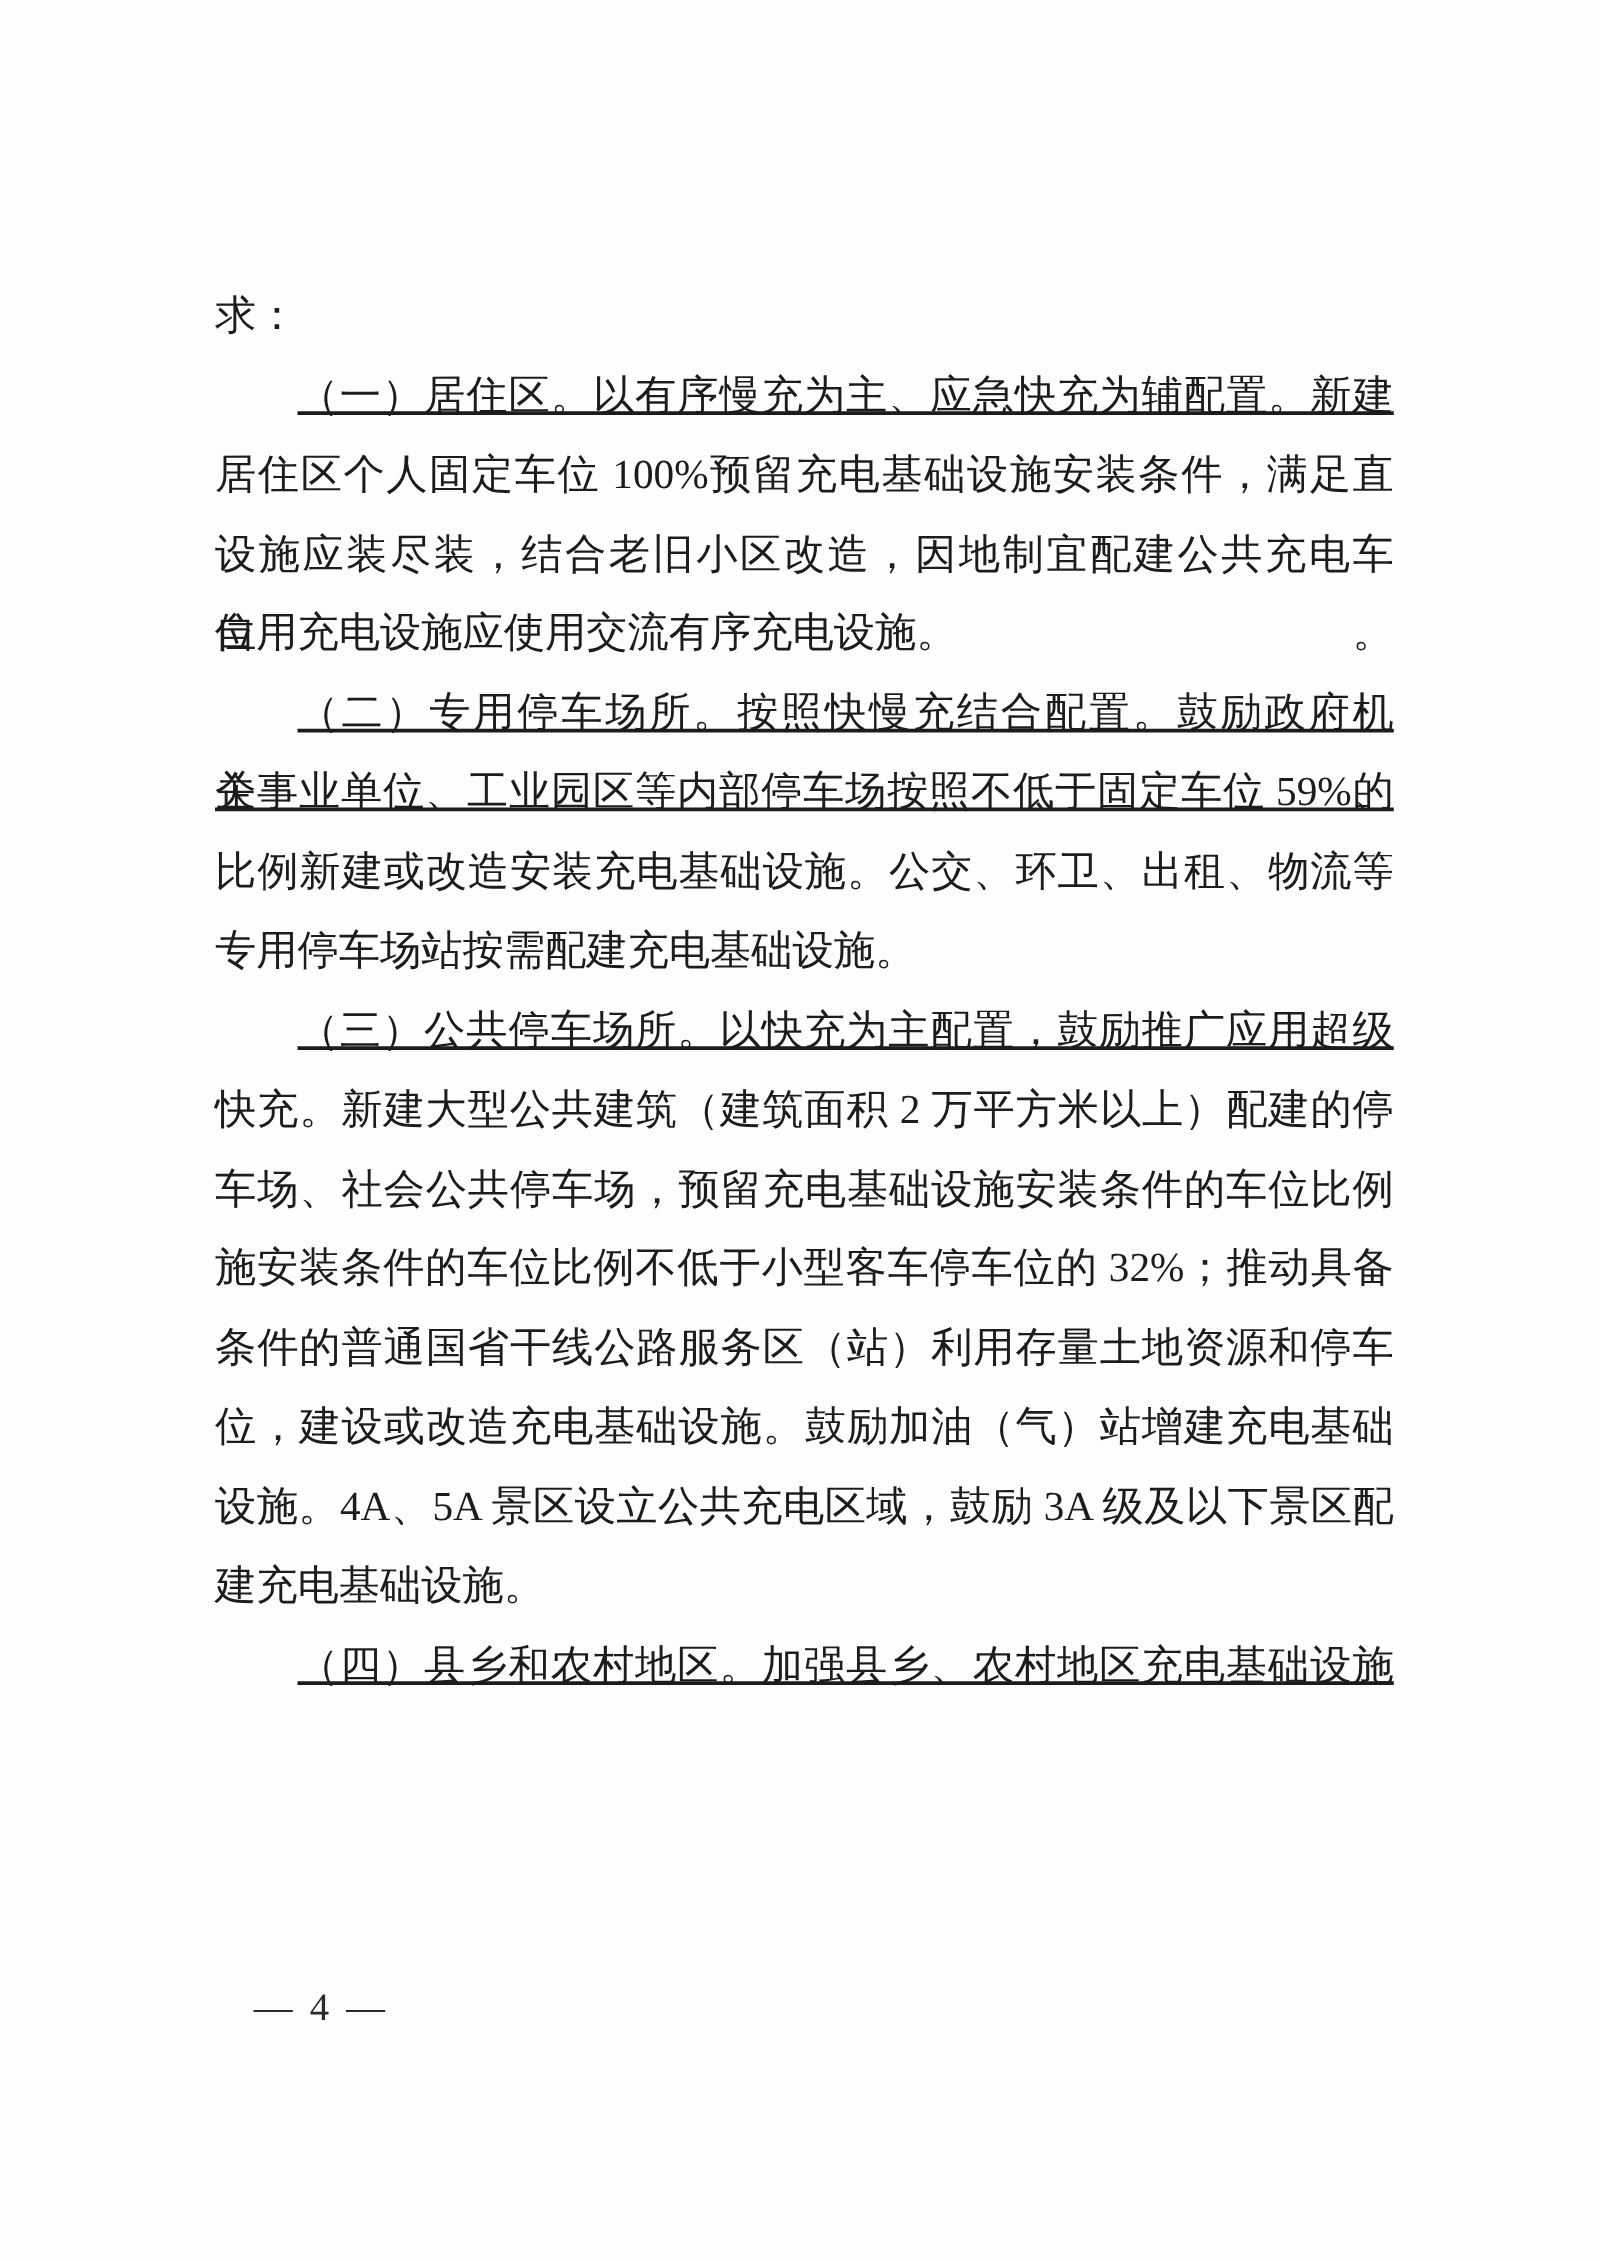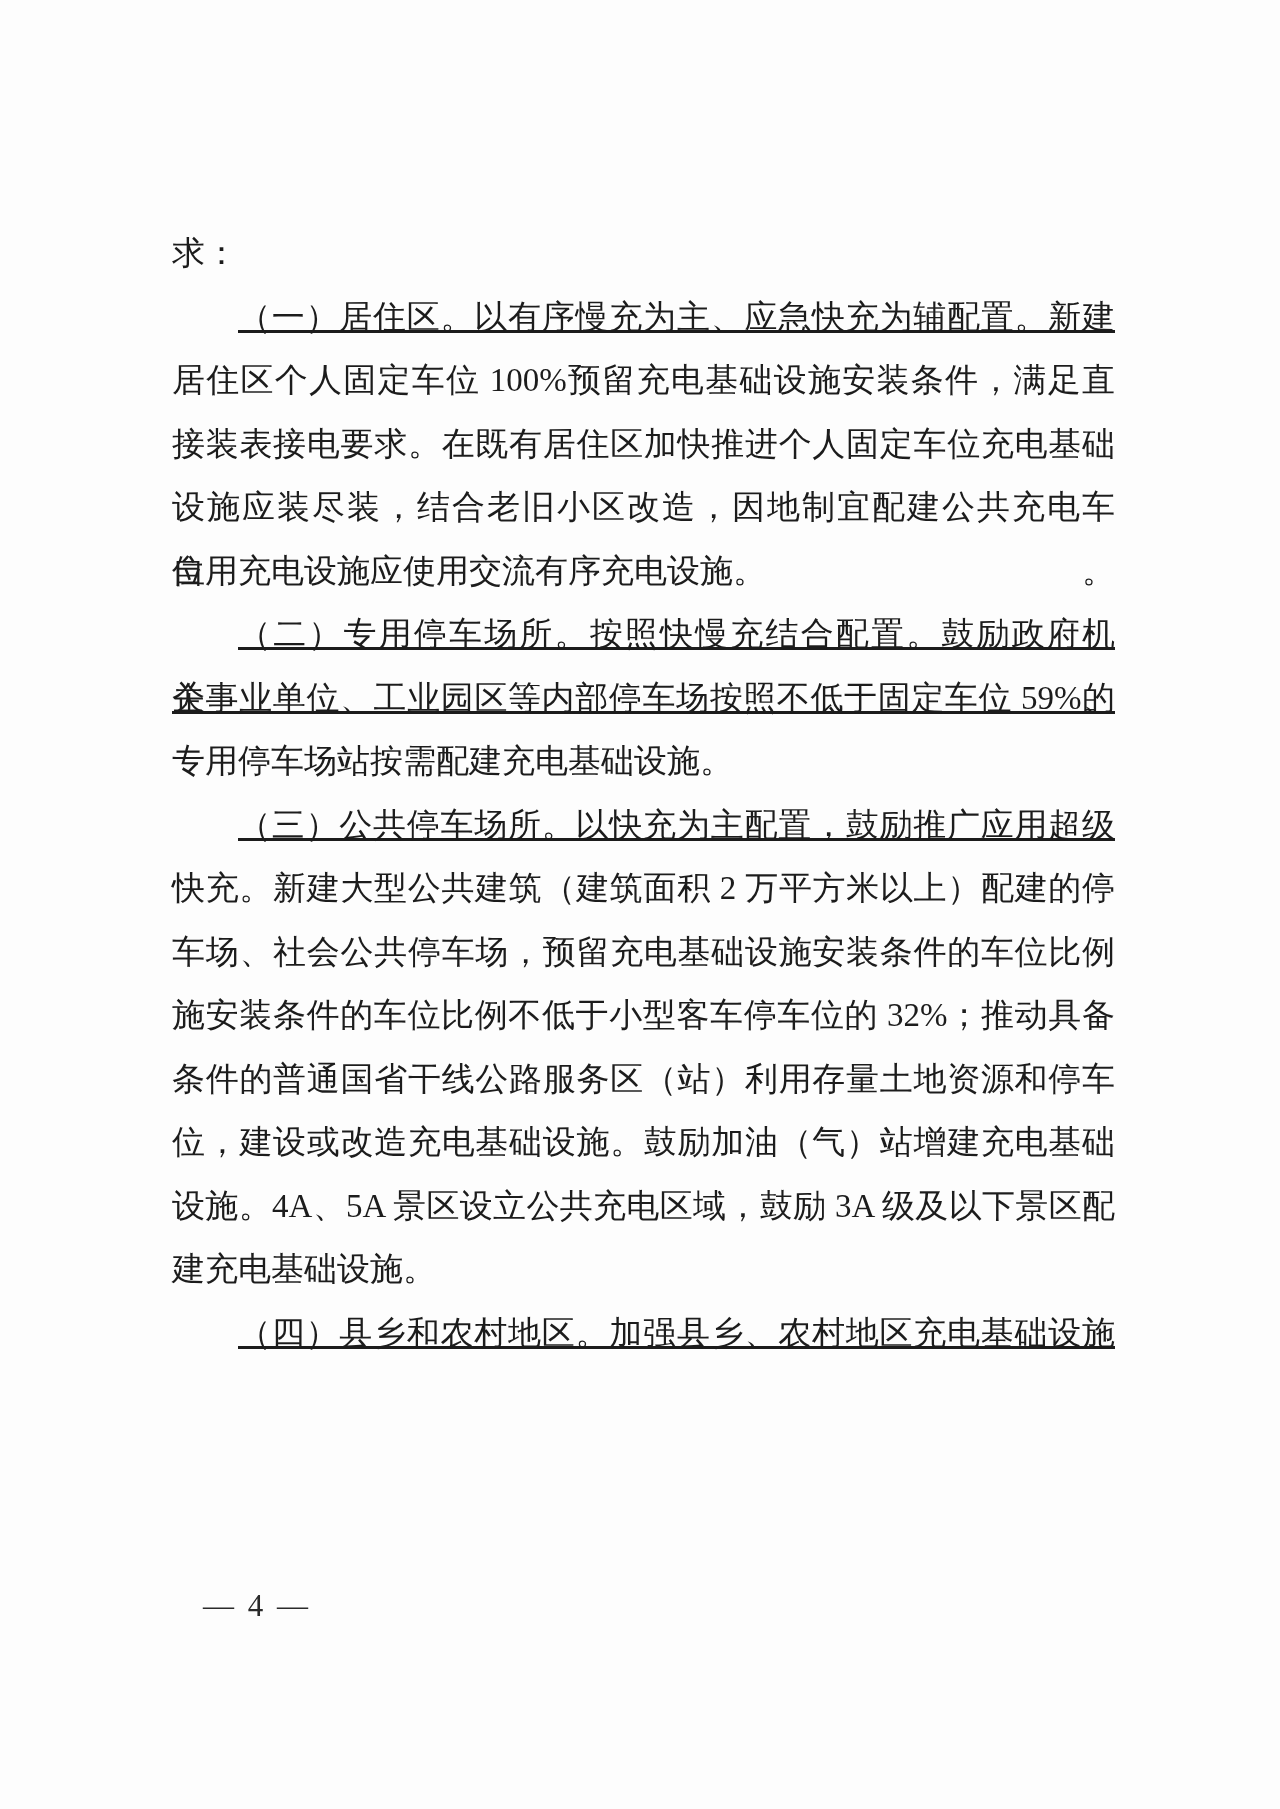--- a/index.html
+++ b/index.html
@@ -51,25 +51,25 @@
   }
 </style>
 </head>
 <body>
 
 <div class="page">
   <div class="doc-body">
       <div class="line short">求：</div>
       <div class="line indent">（一）居住区。以有序慢充为主、应急快充为辅配置。新建</div>
       <div class="line">居住区个人固定车位 100%预留充电基础设施安装条件，满足直</div>
-      <div class="line">接装表接电要求。在既有居住区加快推进个人固定车位充电基础</div>
       <div class="line">设施应装尽装，结合老旧小区改造，因地制宜配建公共充电车位。</div>
       <div class="line short">自用充电设施应使用交流有序充电设施。</div>
       <div class="line indent">（二）专用停车场所。按照快慢充结合配置。鼓励政府机关、</div>
       <div class="line">企事业单位、工业园区等内部停车场按照不低于固定车位 59%的</div>
+      <div class="line">比例新建或改造安装充电基础设施。公交、环卫、出租、物流等</div>
       <div class="line short">专用停车场站按需配建充电基础设施。</div>
       <div class="line indent">（三）公共停车场所。以快充为主配置，鼓励推广应用超级</div>
       <div class="line">快充。新建大型公共建筑（建筑面积 2 万平方米以上）配建的停</div>
       <div class="line">车场、社会公共停车场，预留充电基础设施安装条件的车位比例</div>
       <div class="line">施安装条件的车位比例不低于小型客车停车位的 32%；推动具备</div>
       <div class="line">条件的普通国省干线公路服务区（站）利用存量土地资源和停车</div>
       <div class="line">位，建设或改造充电基础设施。鼓励加油（气）站增建充电基础</div>
       <div class="line">设施。4A、5A 景区设立公共充电区域，鼓励 3A 级及以下景区配</div>
       <div class="line short">建充电基础设施。</div>
       <div class="line indent">（四）县乡和农村地区。加强县乡、农村地区充电基础设施</div>

